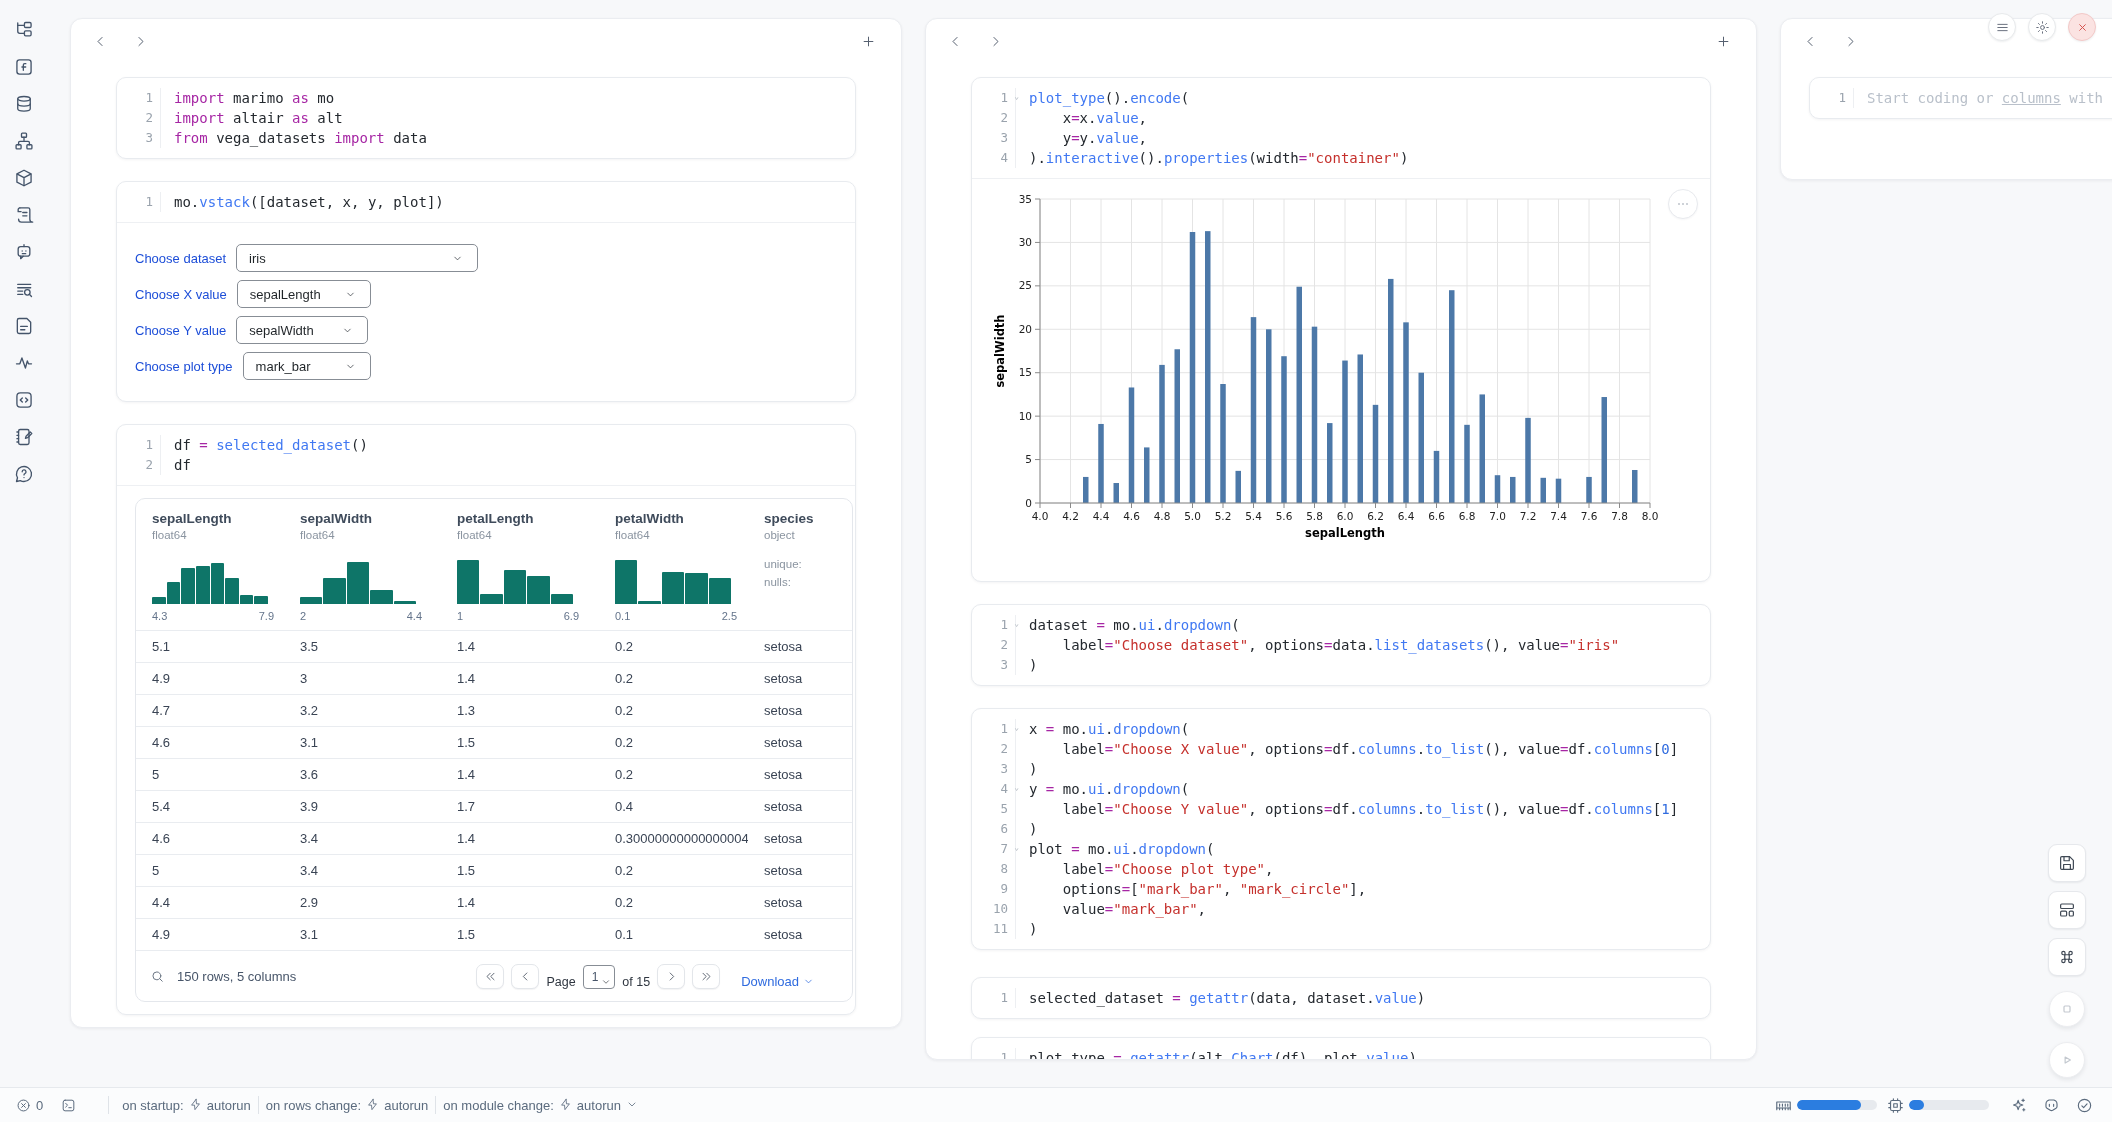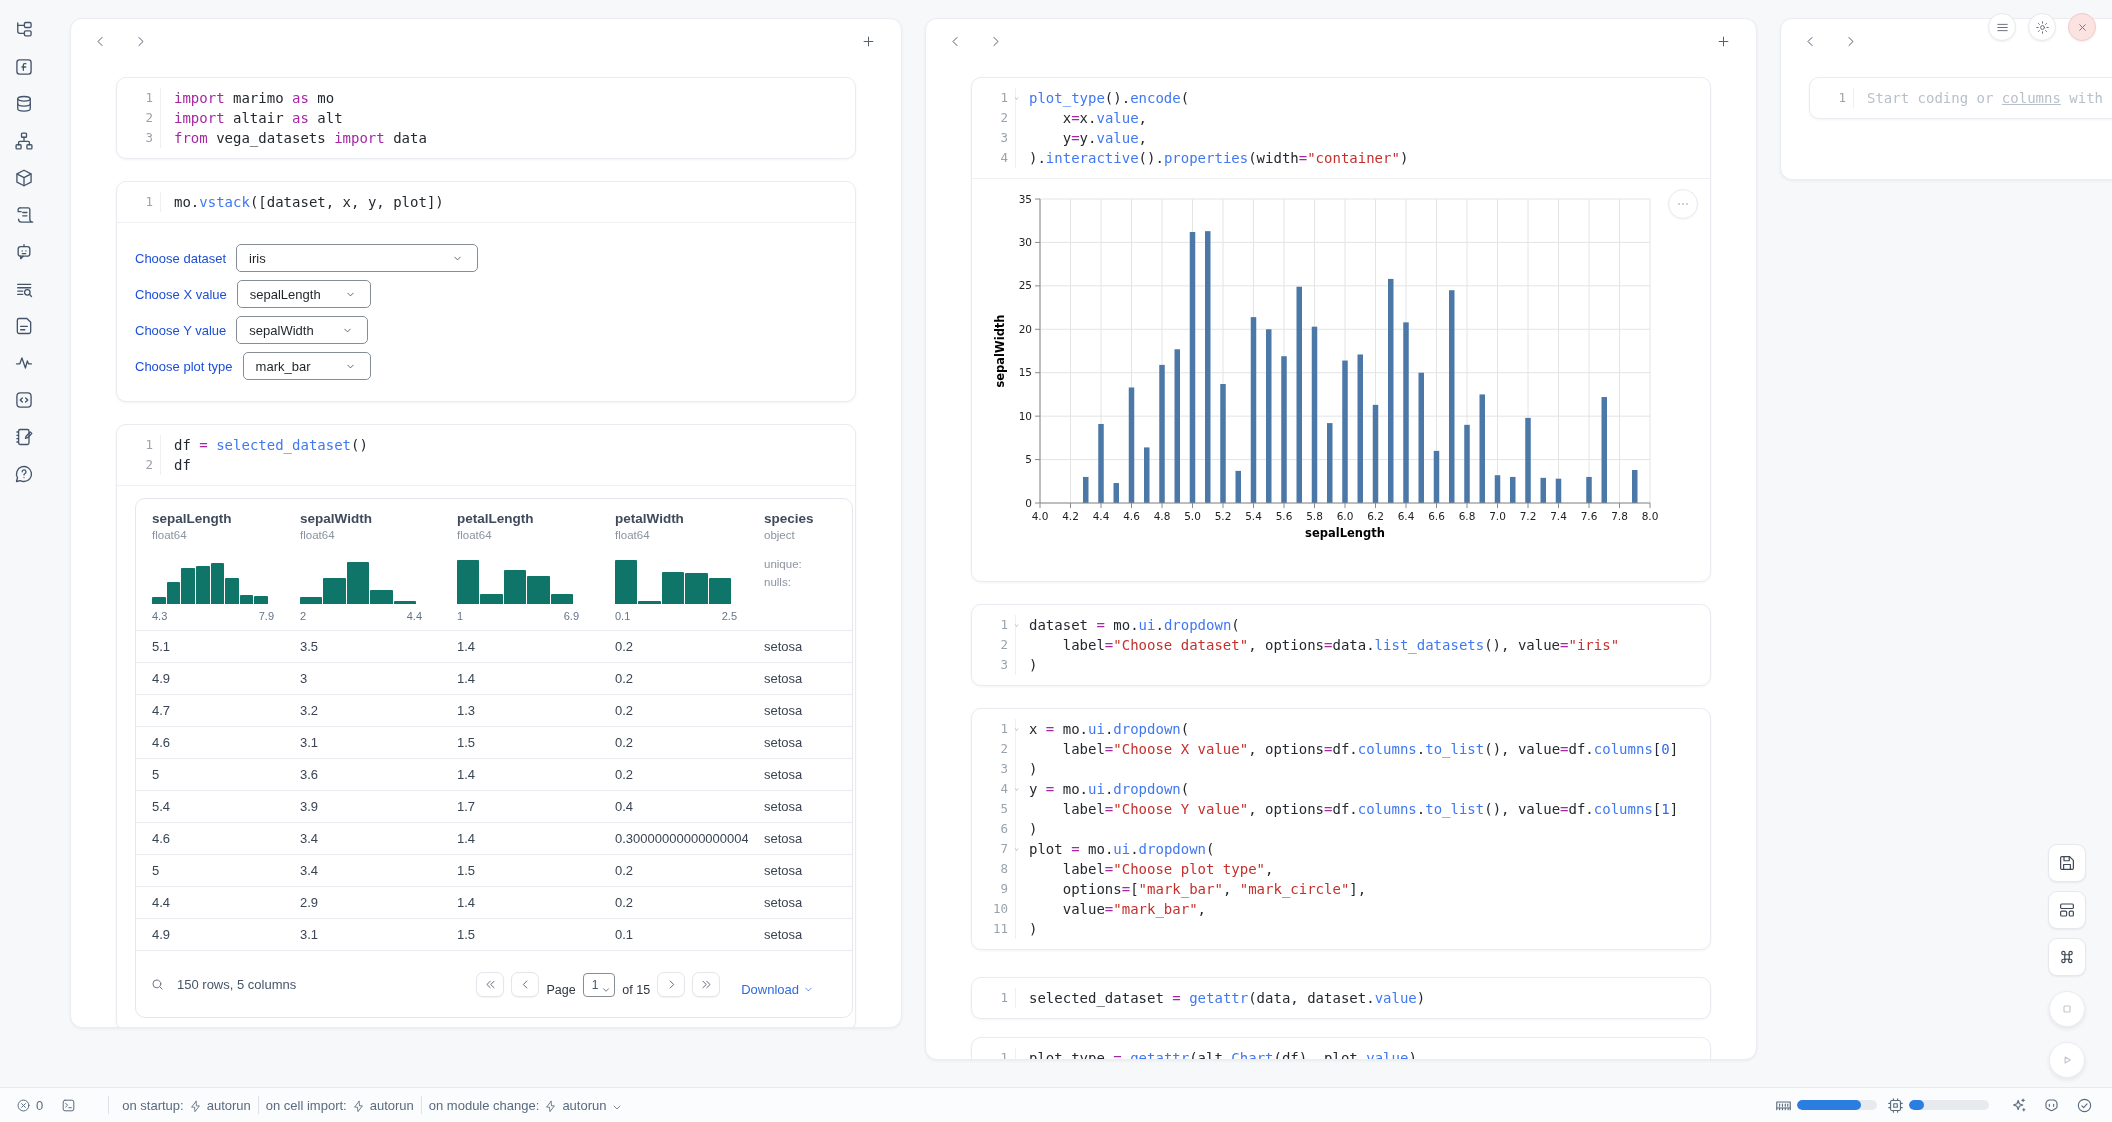--- a/index.html
+++ b/index.html
@@ -57,21 +57,21 @@
   table.df th{vertical-align:top;padding-top:12px;padding-bottom:8px;}
   .col-name{font-size:13.5px;font-weight:bold;color:#3f4b5b;}
   .col-type{font-size:11.5px;color:#8a94a0;font-weight:normal;margin-top:3px;}
   .hist{display:flex;align-items:flex-end;gap:1px;height:52px;margin-top:11px;width:116px;}
   .hist div{flex:1;background:#0e7568;border-radius:1px 1px 0 0;}
   .range{display:flex;justify-content:space-between;width:122px;font-size:11px;color:#64748b;
          font-weight:normal;margin-top:6px;}
   .col-meta{font-size:11.5px;color:#8a94a0;font-weight:normal;margin-top:14px;line-height:1.6;}
   table.df td{font-size:13px;color:#3a4454;height:31px;border-top:1px solid #e9ecf0;}
   .df-footer{border-top:1px solid #e9ecf0;height:42px;display:flex;align-items:center;
-             padding:12px 14px;gap:8px;font-size:13px;color:#475569;}
+             padding:4px 14px;gap:8px;font-size:13px;color:#475569;}
   .df-footer .search-ic{color:#6b7684;display:flex;} .df-footer .search-ic svg{width:15px;height:15px;}
   .summary{margin-left:4px;}
   .pager{margin-left:auto;display:flex;align-items:flex-end;gap:7px;}
   .pg-btn{width:28px;height:25px;background:#fff;border:1px solid #e3e6ea;border-radius:7px;
           box-shadow:0 1px 1px rgba(16,24,40,.05);display:flex;align-items:center;justify-content:center;
           color:#4b5563;cursor:pointer;padding:0;}
   .pg-btn svg{width:13px;height:13px;}
   .pg-label{font-size:12.5px;color:#2f3640;}
   .pg-select{height:22px;border:1px solid #878d95;border-radius:4px;display:flex;align-items:center;
              padding:0 16px 0 8px;font-size:12px;position:relative;cursor:pointer;background:#fff;}
@@ -109,21 +109,21 @@
              box-shadow:0 2px 4px rgba(16,24,40,.08);border-color:#ecedf0;}
 
   
   .statusbar{position:absolute;left:0;bottom:0;width:2112px;height:34px;background:#fbfcfd;
              border-top:1px solid #e6e9ed;display:flex;align-items:center;font-size:13px;color:#5b6b7e;}
   .sb-left{display:flex;align-items:center;gap:6px;padding-left:10px;}
   .st-btn{border:none;background:none;color:#5b6b7e;display:flex;align-items:center;gap:5px;
           cursor:pointer;font-size:13px;padding:0 6px;font-family:inherit;}
   .st-btn svg{width:15px;height:15px;}
   .st-div{width:1px;height:18px;background:#dfe3e8;margin:0 7px;}
-  .st-item{display:flex;align-items:flex-end;gap:5px;cursor:pointer;}
+  .st-item{display:flex;align-items:flex-start;gap:5px;cursor:pointer;}
   .st-item svg{width:13px;height:13px;}
   .sb-right{margin-left:auto;display:flex;align-items:center;gap:10px;padding-right:16px;}
   .meter{display:flex;align-items:center;gap:5px;}
   .meter svg{width:17px;height:17px;color:#5b6b7e;}
   .bar-track{width:80px;height:10px;border-radius:5px;background:#e7eaee;overflow:hidden;}
   .bar-fill{height:100%;background:#2b7de0;border-radius:5px;}
   .sb-ic{border:none;background:none;color:#5b6b7e;cursor:pointer;display:flex;padding:0 3px;}
   .sb-ic svg{width:17px;height:17px;}
 </style>
 </head>
@@ -892,21 +892,21 @@
             <span>on startup:</span>
             <span style="display: flex;">
               <svg viewBox="0 0 24 24" fill="none" stroke="currentColor" stroke-width="1.6" stroke-linecap="round" stroke-linejoin="round">
                 <path d="M13 2.5 4.8 13.2h5.4L11 21.5l8.2-10.7h-5.4L13 2.5z"></path>
               </svg>
             </span>
             <span>autorun</span>
           </span>
           <span class="st-div"></span>
           <span class="st-item">
-            <span>on cell import:</span>
+            <span>on rows change:</span>
             <span style="display: flex;">
               <svg viewBox="0 0 24 24" fill="none" stroke="currentColor" stroke-width="1.6" stroke-linecap="round" stroke-linejoin="round">
                 <path d="M13 2.5 4.8 13.2h5.4L11 21.5l8.2-10.7h-5.4L13 2.5z"></path>
               </svg>
             </span>
             <span>autorun</span>
           </span>
           <span class="st-div"></span>
           <span class="st-item">
             <span>on module change:</span>

